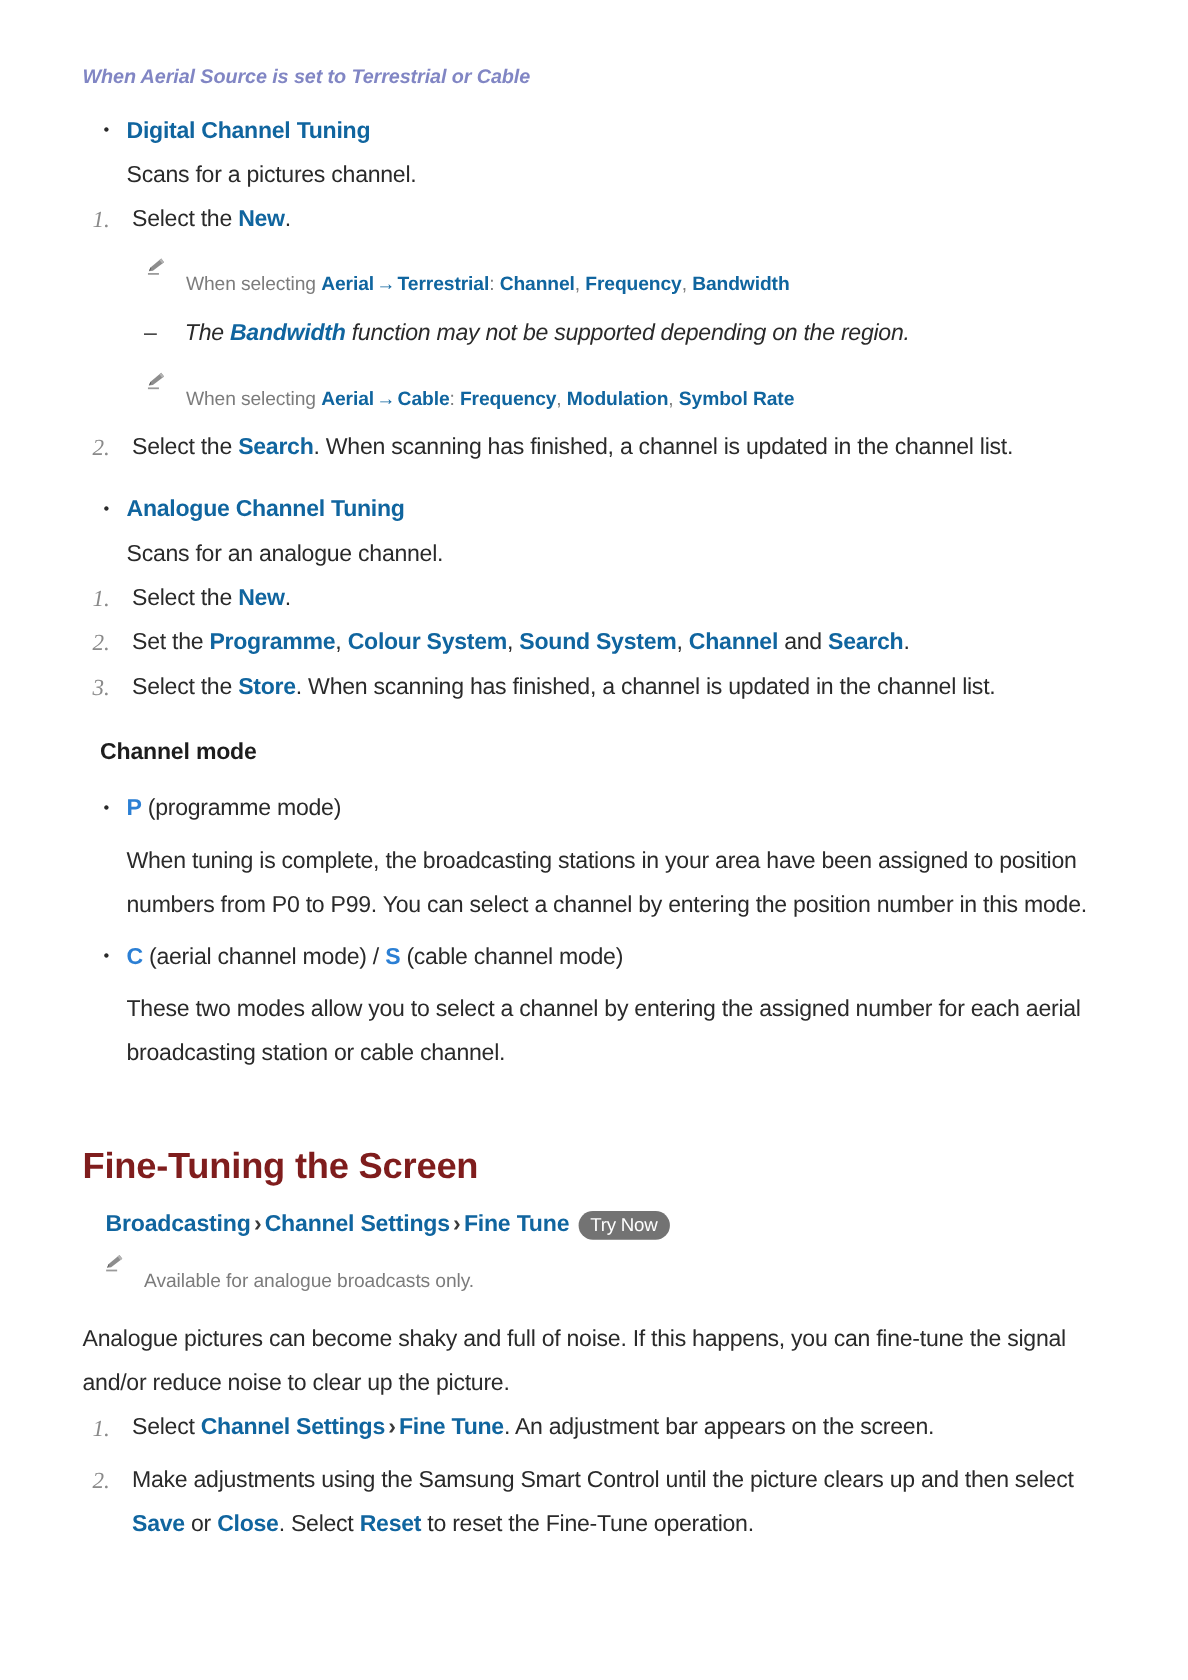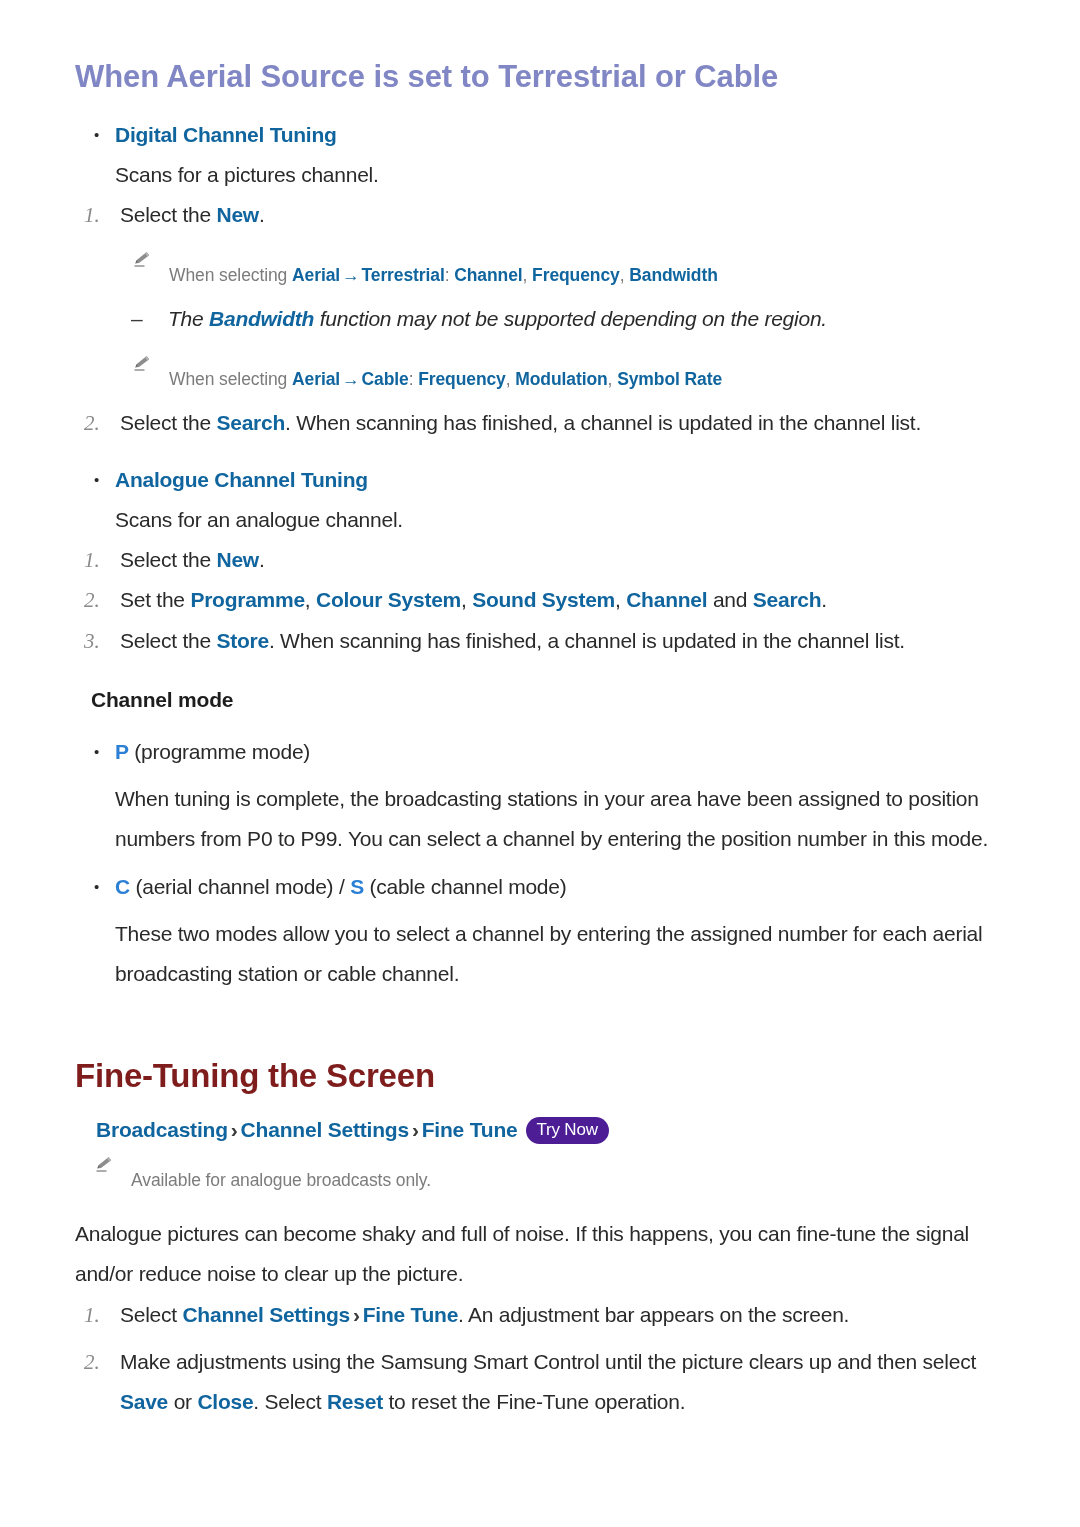--- a/index.html
+++ b/index.html
@@ -18,26 +18,27 @@
   .page {
     position: relative;
     width: 1080px;
     height: 1527px;
     box-sizing: border-box;
     padding: 58px 62px 0 75px;
   }
 
   
   .h-section {
-    font-size: 31px;
+    font-size: 18px;
     font-weight: bold;
     color: #8186c4;
     letter-spacing: -0.1px;
     margin: 0 0 18px 0;
     line-height: 1.25;
+    font-style: italic;
   }
   .h-chapter {
     font-size: 33px;
     font-weight: bold;
     color: #7f1d1d;
     letter-spacing: -0.2px;
     margin: 0 0 14px 0;
     line-height: 1.22;
   }
   .h-sub {
@@ -178,21 +179,21 @@
     letter-spacing: -0.2px;
     line-height: 1.8;
     display: flex;
     align-items: center;
     gap: 0px;
     flex-wrap: wrap;
     margin-left: 21px;
   }
   .badge-trynow {
     display: inline-block;
-    background: #4c1d95;
+    background: #737373;
     color: #ffffff;
     font-size: 17px;
     font-weight: normal;
     border-radius: 999px;
     padding: 2px 11px 3px 11px;
     line-height: 1.25;
     margin-left: 8px;
     position: relative;
     top: 1px;
     letter-spacing: -0.2px;

